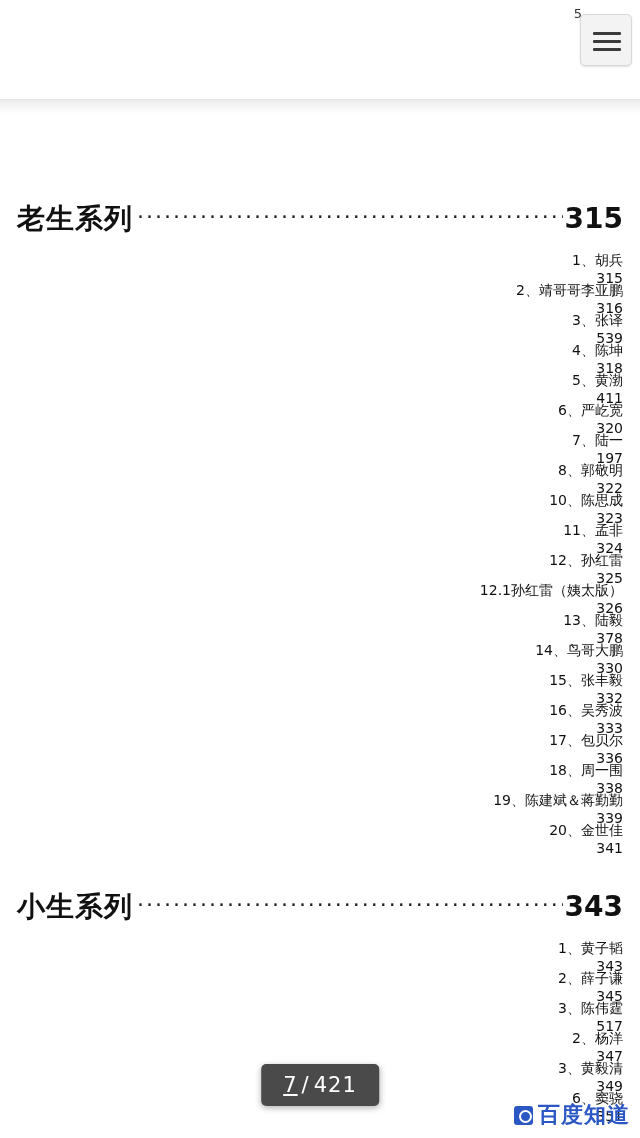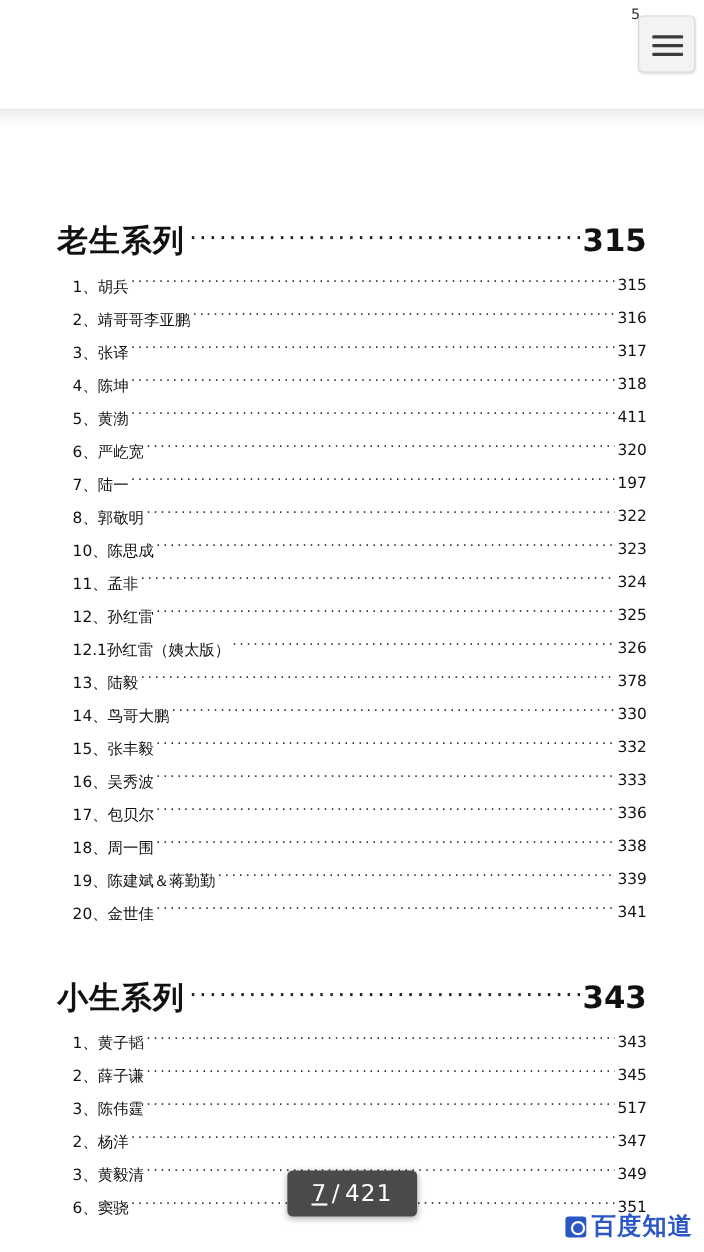--- a/index.html
+++ b/index.html
@@ -60,21 +60,21 @@
     background: linear-gradient(to bottom, rgba(0,0,0,0.07), rgba(0,0,0,0));
   }
 
   
   .doc {
     position: absolute;
     top: 114px; left: 0;
     width: 640px;
     height: 1024px;
     background: #ffffff;
-    padding: 0 52px;
+    padding: 0 17px;
   }
 
   .section-heading {
     display: flex;
     align-items: baseline;
     margin-top: 86px;
     margin-bottom: 14px;
   }
   .section-heading.second { margin-top: 36px; }
   .section-heading .sh-title {
@@ -98,23 +98,24 @@
   }
   .section-heading .sh-page {
     font-size: 28px;
     font-weight: bold;
     color: #111;
     white-space: nowrap;
   }
 
   .toc-entry {
     display: flex;
-    align-items: flex-start;
+    align-items: flex-end;
     padding: 0 0 0 14px;
     height: 30px;
+    flex-direction: column;
   }
   .toc-entry .te-label {
     font-size: 14px;
     color: #111;
     white-space: nowrap;
   }
   .toc-entry .te-dots {
     flex: 1 1 auto;
     overflow: hidden;
     white-space: nowrap;
@@ -212,21 +213,21 @@
       <span class="te-page">315</span>
     </div>
     <div class="toc-entry">
       <span class="te-label">2、靖哥哥李亚鹏</span>
       <span class="te-dots">···················································································</span>
       <span class="te-page">316</span>
     </div>
     <div class="toc-entry">
       <span class="te-label">3、张译</span>
       <span class="te-dots">·······································································································</span>
-      <span class="te-page">317</span>
+      <span class="te-page">539</span>
     </div>
     <div class="toc-entry">
       <span class="te-label">4、陈坤</span>
       <span class="te-dots">·······································································································</span>
       <span class="te-page">318</span>
     </div>
     <div class="toc-entry">
       <span class="te-label">5、黄渤</span>
       <span class="te-dots">·······································································································</span>
       <span class="te-page">411</span>

